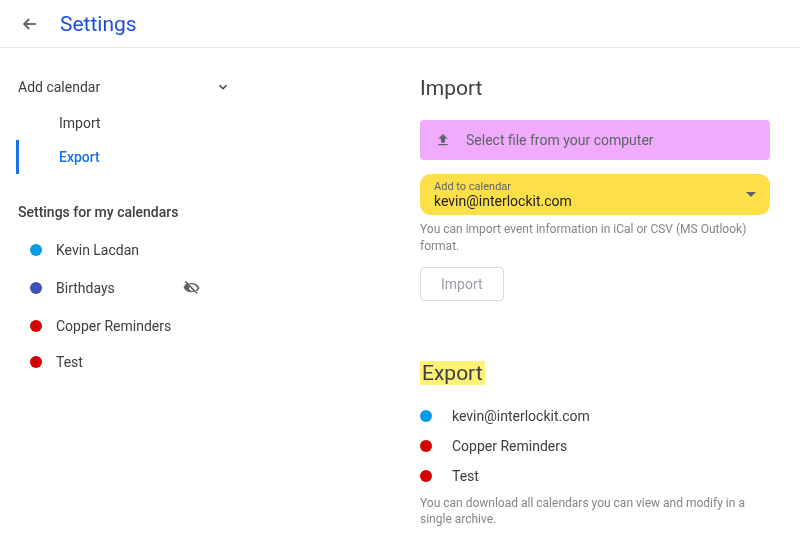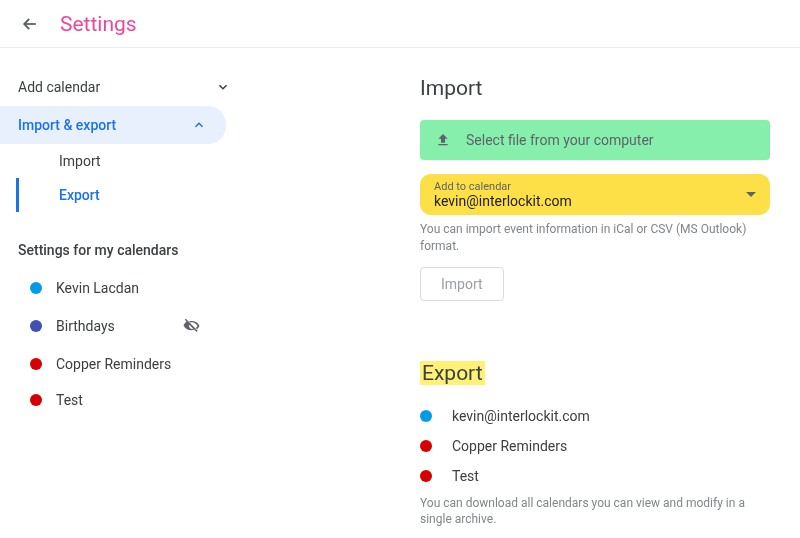--- a/index.html
+++ b/index.html
@@ -21,21 +21,21 @@
   }
   .back-icon {
     width: 24px; height: 24px;
     display: flex; align-items: center; justify-content: center;
     cursor: pointer;
     margin-right: 18px;
     color: #5f6368;
   }
   .header-title {
     font-size: 21px;
-    color: #ec4899;
+    color: #1d4ed8;
     font-weight: 400;
   }
   .layout {
     display: flex;
     height: calc(100% - 48px);
   }
   .sidebar {
     width: 250px;
     padding: 20px 0 0 0;
   }
@@ -109,21 +109,21 @@
     position: relative;
   }
   .main-inner { width: 350px; }
   .section-title {
     font-size: 21px;
     font-weight: 400;
     color: #3c4043;
     margin-bottom: 20px;
   }
   .file-select {
-    background: #86efac;
+    background: #f0abfc;
     border-radius: 4px;
     height: 40px;
     display: flex;
     align-items: center;
     padding: 0 14px;
     color: #5f6368;
     font-size: 14px;
     cursor: pointer;
     margin-bottom: 14px;
   }
@@ -202,28 +202,20 @@
   <div class="header-title">Settings</div>
 </div>
 
 <div class="layout">
   <div class="sidebar">
     <div class="side-item">
       <span>Add calendar</span>
       <span class="chevron">
         <svg width="14" height="14" viewBox="0 0 24 24" fill="none" stroke="currentColor" stroke-width="2.5">
             <path d="M6 9l6 6 6-6"></path>
-          </svg>
-      </span>
-    </div>
-    <div class="side-item selected">
-      <span>Import &amp; export</span>
-      <span class="chevron">
-        <svg width="14" height="14" viewBox="0 0 24 24" fill="none" stroke="#1a73e8" stroke-width="2.5">
-            <path d="M6 15l6-6 6 6"></path>
           </svg>
       </span>
     </div>
     <div class="side-sub">Import</div>
     <div class="side-sub active">Export</div>
 
     <div class="side-section-header">Settings for my calendars</div>
 
     <div class="cal-item">
       <span class="dot" style="background:#039be5"></span>

